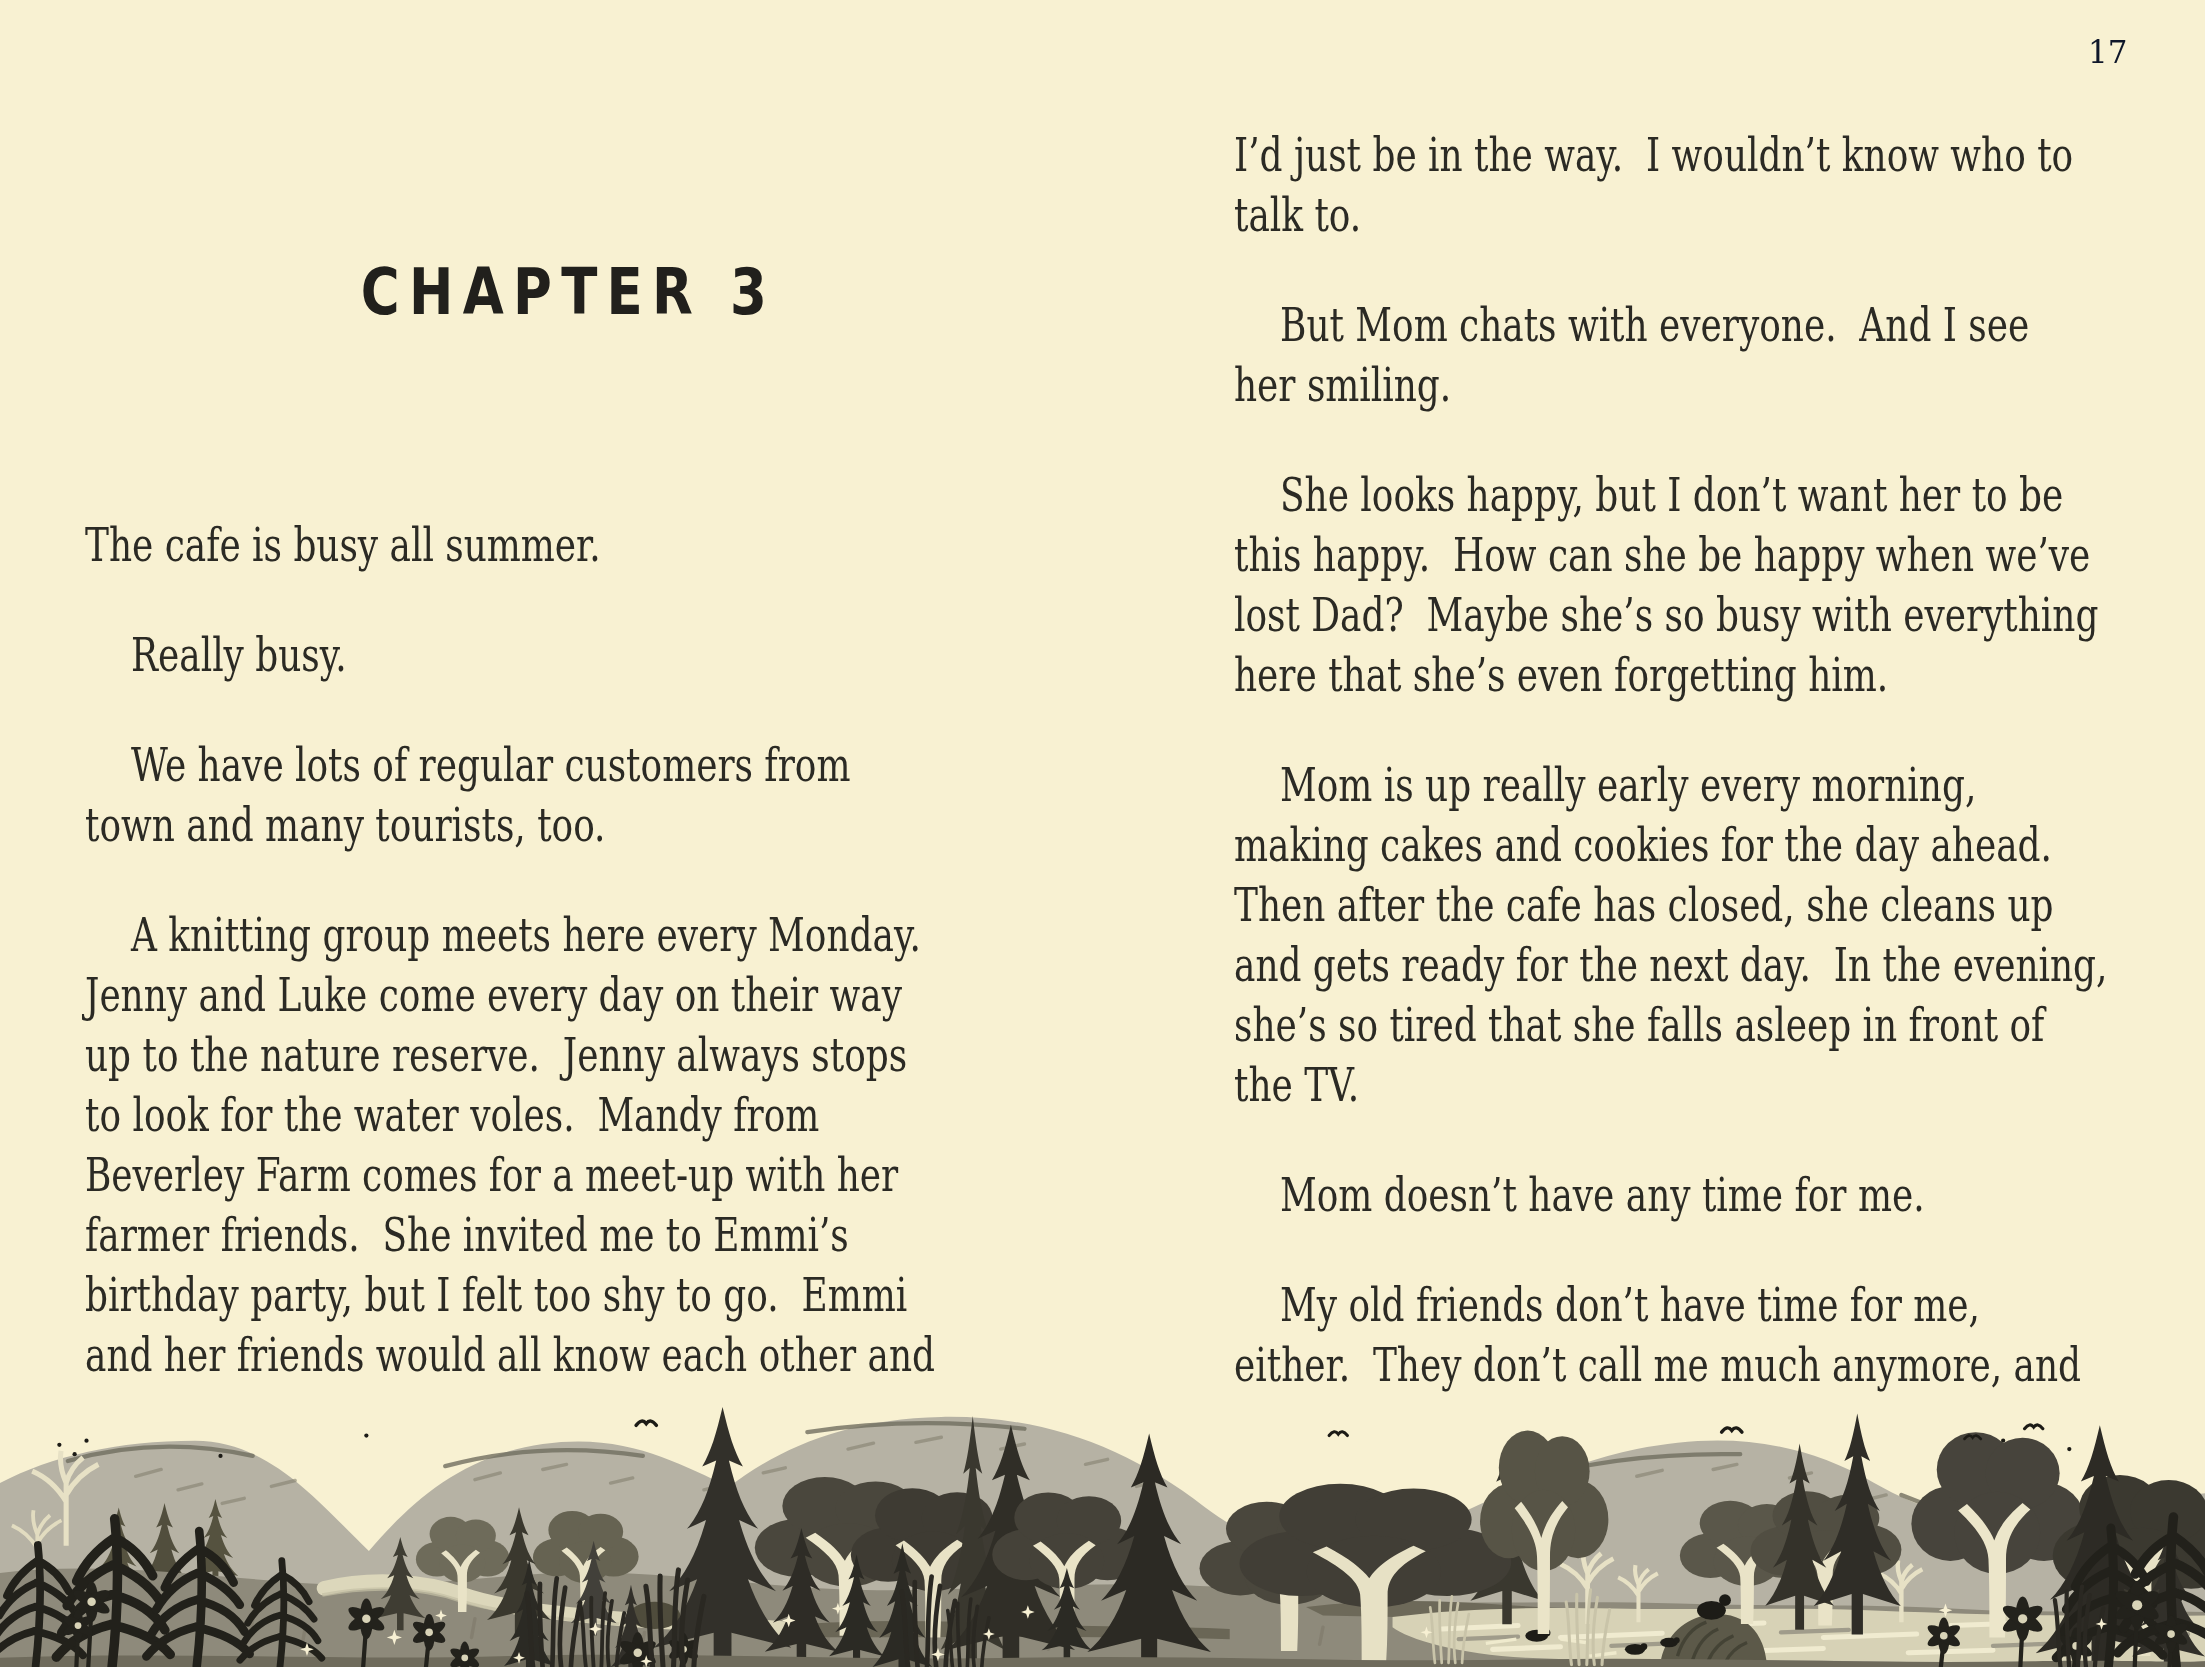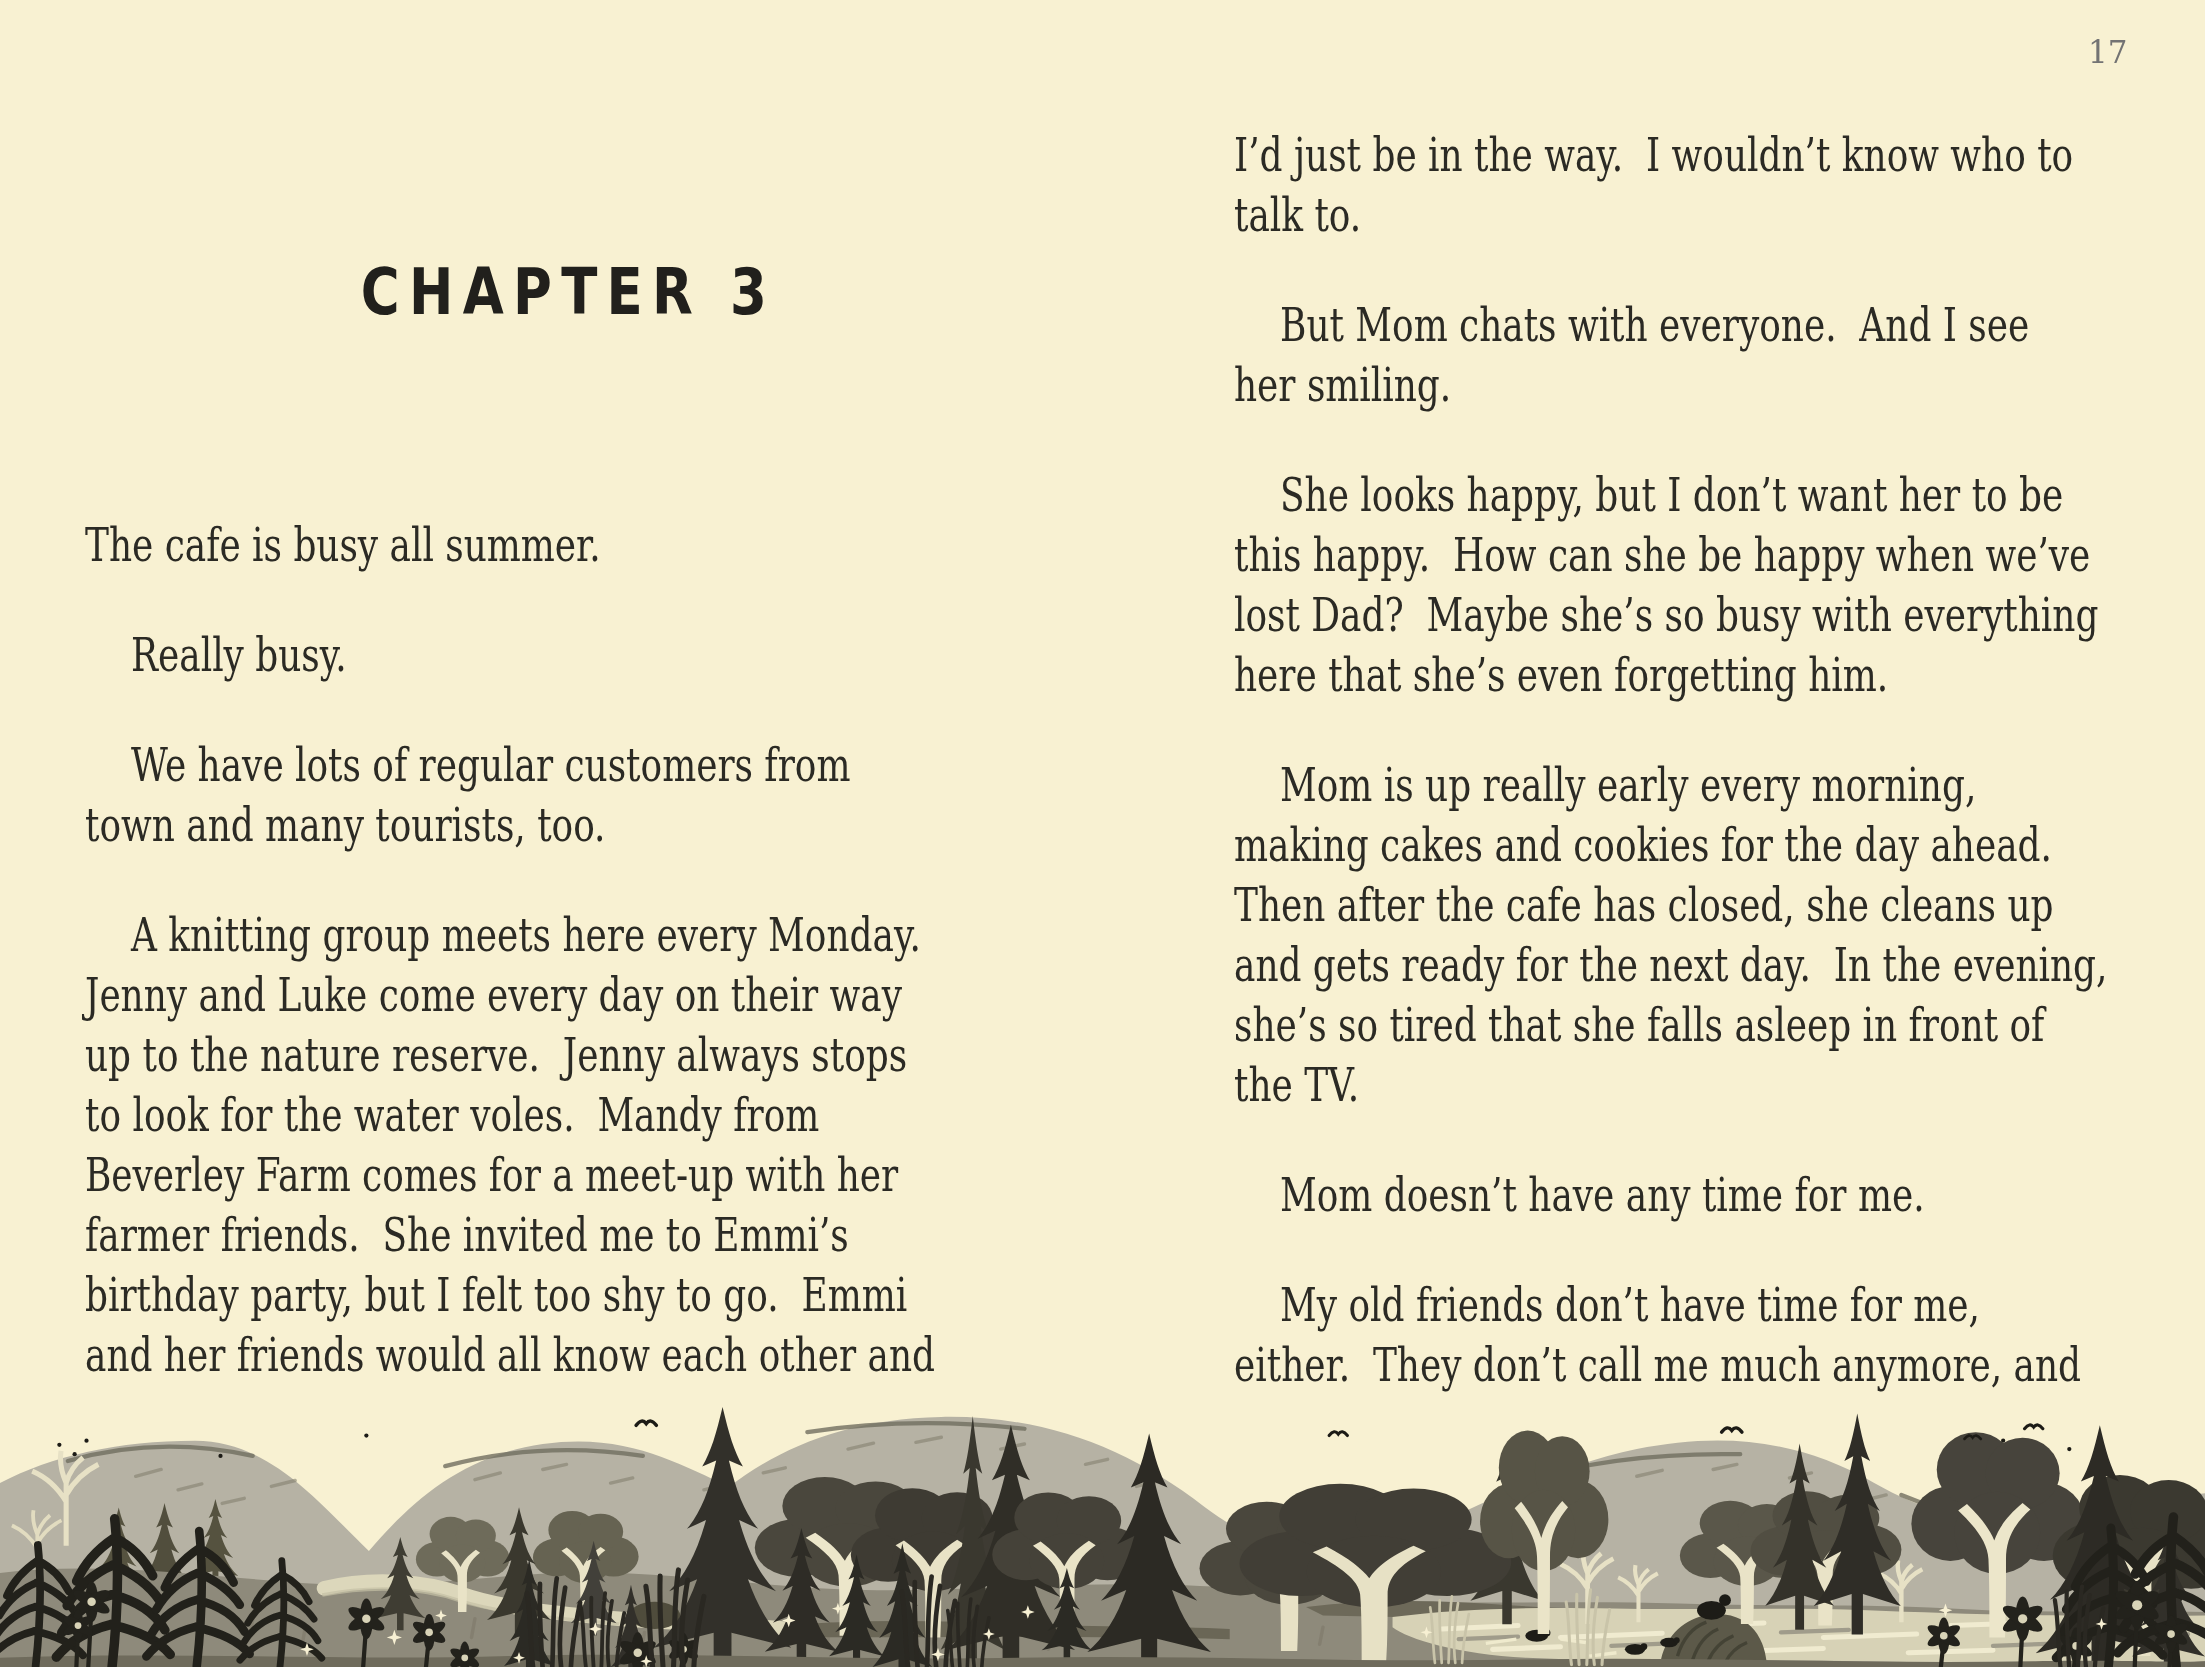--- a/index.html
+++ b/index.html
@@ -1,18 +1,18 @@
 <!DOCTYPE html>
 <html style="font-size:13.6px"><head>
 <meta charset="utf-8">
 <style>
   html,body{margin:0;padding:0;background:#f8f1d2;}
   #book{position:relative;width:2205px;height:1668px;background:#f8f1d2;overflow:hidden;
         font-family:"DejaVu Serif","Liberation Serif",serif;color:#2b2a24;}
-  #page-number{position:absolute;left:2088px;top:34px;font-size:31px;color:#737373;}
+  #page-number{position:absolute;left:2088px;top:34px;font-size:31px;color:#0f172a;}
   #chapter-heading{position:absolute;left:85px;top:254px;width:967px;text-align:center;
         font-family:"DejaVu Sans","Liberation Sans",sans-serif;font-weight:700;font-size:53px;
         letter-spacing:9.3px;color:#21201c;transform:scaleY(1.22);transform-origin:center top;}
   .page-text{position:absolute;font-size:46px;line-height:60px;transform:scaleX(0.78);
         transform-origin:left top;}
   #left-text{left:85px;top:515px;width:1238px;}
   #right-text{left:1234px;top:125px;width:1154px;}
   .paragraph{margin:0 0 50px 0;}
   .paragraph:last-child{margin-bottom:0;}
   .line{white-space:pre;}

